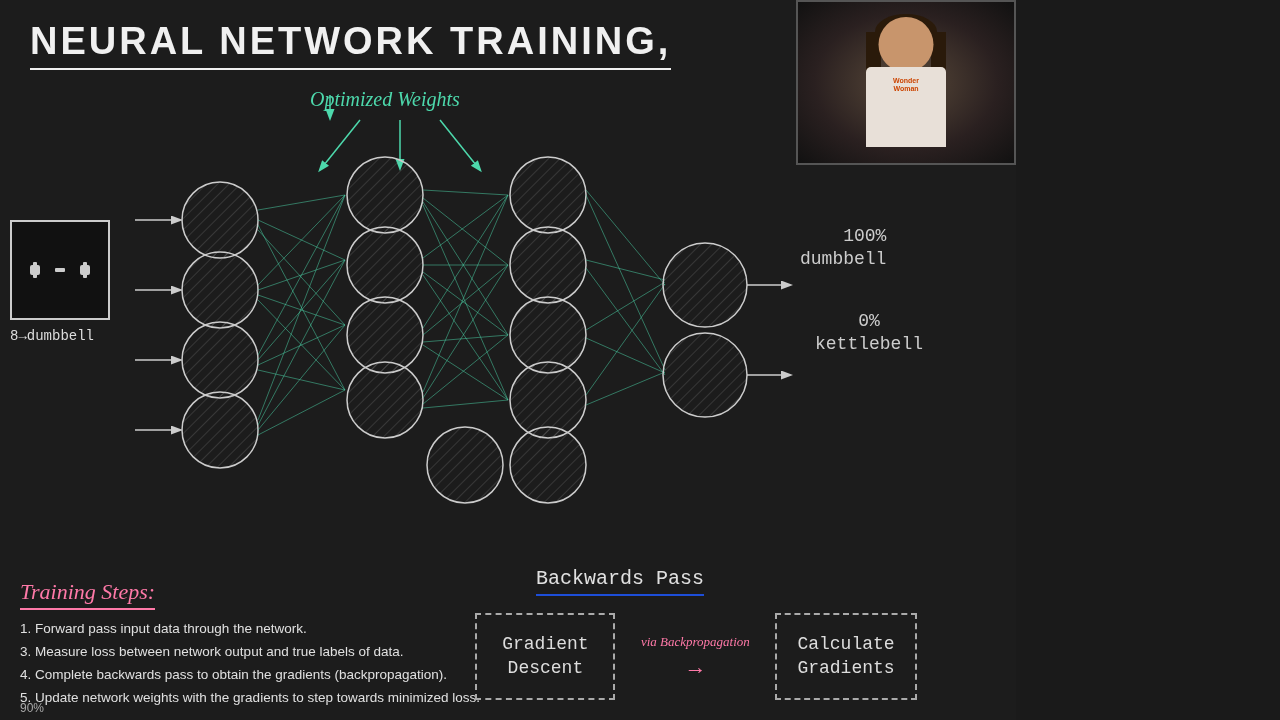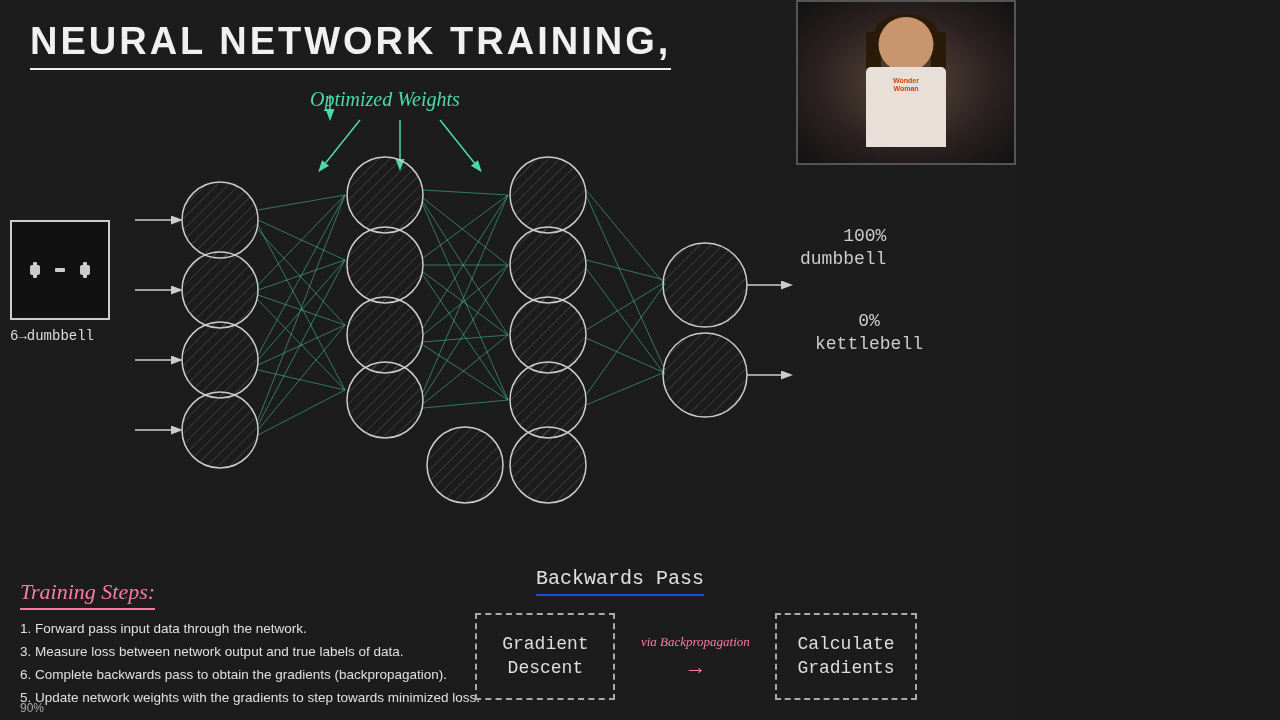--- a/index.html
+++ b/index.html
@@ -245,21 +245,21 @@
   <div class="input-box">
 
     <svg width="60" height="30" viewBox="0 0 60 30">
       <rect x="0" y="10" width="10" height="10" rx="2" fill="#ccc"></rect>
       <rect x="3" y="7" width="4" height="16" rx="1" fill="#ccc"></rect>
       <rect x="25" y="13" width="10" height="4" rx="1" fill="#ccc"></rect>
       <rect x="50" y="10" width="10" height="10" rx="2" fill="#ccc"></rect>
       <rect x="53" y="7" width="4" height="16" rx="1" fill="#ccc"></rect>
     </svg>
   </div>
-  <div style="position:absolute; top:328px; left:10px; color:#ddd; font-size:14px; font-family:'Courier New',monospace;">6→dumbbell</div>
+  <div style="position:absolute; top:328px; left:10px; color:#ddd; font-size:14px; font-family:'Courier New',monospace;">8→dumbbell</div>
 
   
   <svg style="position:absolute; top:90px; left:130px; width:700px; height:420px;" viewBox="0 0 700 420">
     <defs>
       <marker id="arrowGreen" markerWidth="8" markerHeight="8" refX="6" refY="3" orient="auto">
         <path d="M0,0 L0,6 L8,3 z" fill="#4dd9ac"></path>
       </marker>
       <marker id="arrowGray" markerWidth="8" markerHeight="8" refX="6" refY="3" orient="auto">
         <path d="M0,0 L0,6 L8,3 z" fill="#ccc"></path>
       </marker>
@@ -357,21 +357,21 @@
   <div style="position:absolute; top:310px; left:815px; color:#ccc; font-size:18px; font-family:'Courier New',monospace; line-height:1.3; text-align:center;">
     <span>0%<br>kettlebell</span>
   </div>
 
   
   <div class="training-steps">
     <div class="training-title">Training Steps:</div>
     <ul class="training-list">
       <li>1. Forward pass input data through the network.</li>
       <li>3. Measure loss between network output and true labels of data.</li>
-      <li>6. Complete backwards pass to obtain the gradients (backpropagation).</li>
+      <li>4. Complete backwards pass to obtain the gradients (backpropagation).</li>
       <li>5. Update network weights with the gradients to step towards minimized loss.</li>
     </ul>
   </div>
 
   
   <div class="backwards-section">
     <div style="color:#e0e0e0; font-size:20px; font-family:'Courier New',monospace; border-bottom:2px solid #1d4ed8; padding-bottom:4px; display:inline-block; margin-left:150px; margin-bottom:12px;">
       <span>Backwards Pass</span>
     </div>
     <div class="flow-diagram">

